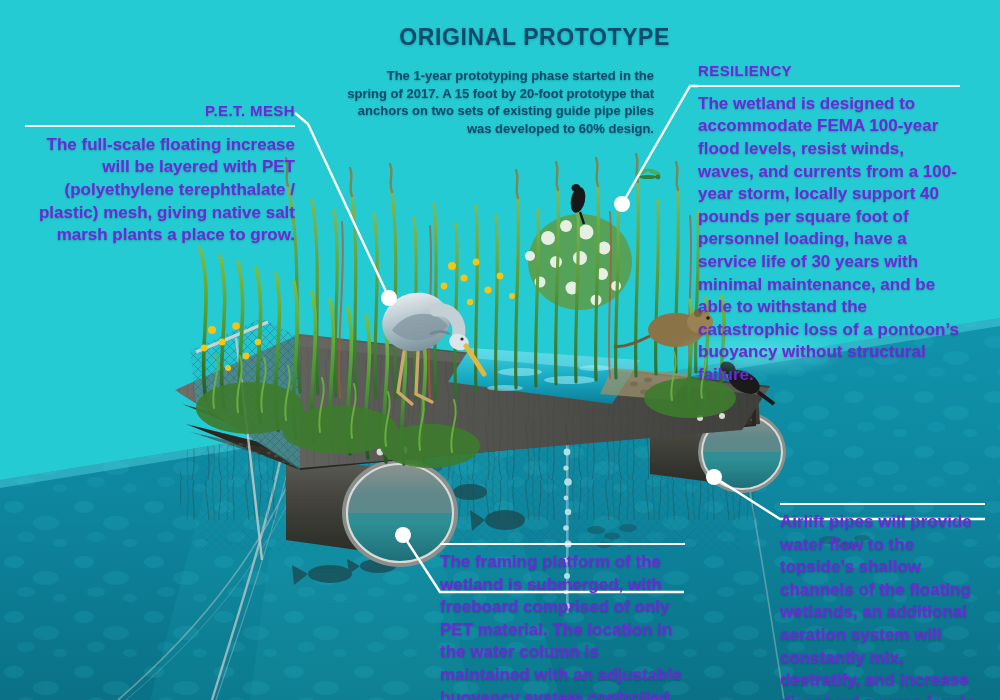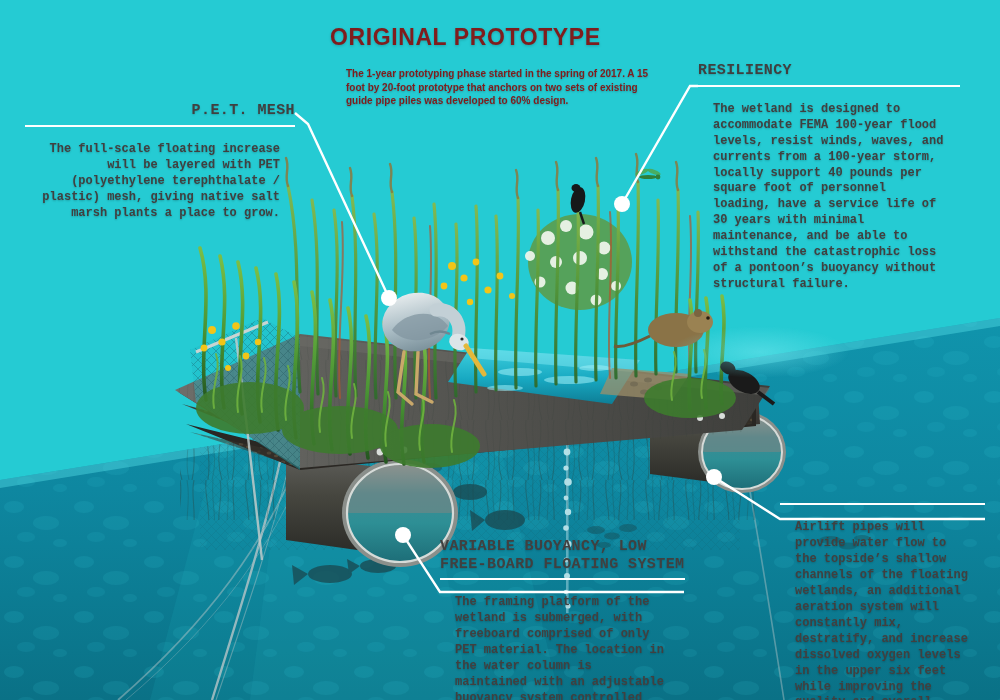--- a/index.html
+++ b/index.html
@@ -18,66 +18,65 @@
   }
   #scene-svg {
     position: absolute;
     inset: 0;
     width: 1000px;
     height: 700px;
   }
   .callout {
     position: absolute;
     z-index: 40;
-    color: #404040;
-    font-family: Liberation Mono, monospace;
+    color: #6d28d9;
   }
   .callout-heading {
     font-size: 15px;
     font-weight: bold;
     letter-spacing: 0.4px;
     line-height: 1.18;
     margin: 0;
     text-shadow: 0 1px 2px rgba(0,0,0,0.18);
   }
   .callout-rule {
     height: 2px;
     background: #ffffff;
     margin: 5px 0 6px 0;
     width: 100%;
   }
   .callout-body {
-    font-size: 12px;
+    font-size: 17px;
     font-weight: bold;
     line-height: 1.33;
-    margin: 15px;
+    margin: 0;
     text-shadow: 0 1px 2px rgba(0,0,0,0.22);
   }
   .align-right { text-align: right; }
   .align-left  { text-align: left;  }
 
   
   #title-block {
     position: absolute;
     left: 330px;
     top: 24px;
     width: 340px;
     z-index: 40;
-    text-align: left;
-    color: #7f1d1d;
+    text-align: right;
+    color: #0c4a6e;
   }
   #doc-title {
     font-size: 23px;
     font-weight: bold;
     letter-spacing: 0.6px;
     margin: 0 0 12px 0;
     text-shadow: 0 1px 3px rgba(0,0,0,0.2);
   }
   #doc-intro {
-    font-size: 10px;
+    font-size: 13px;
     font-weight: bold;
     line-height: 1.36;
     margin: 16px;
     text-shadow: 0 1px 2px rgba(0,0,0,0.22);
   }
 
   
   #callout-pet       { left: 25px;  top: 102px;  width: 270px; }
   #callout-resiliency{ left: 698px; top: 62px;  width: 262px; }
   #callout-buoyancy  { left: 440px; top: 538px; width: 245px; }
@@ -520,21 +519,20 @@
     <div class="callout-body">The full-scale floating increase will be layered with PET (polyethylene terephthalate / plastic) mesh, giving native salt marsh plants a place to grow.</div>
   </div>
 
   <div class="callout align-left" id="callout-resiliency">
     <div class="callout-heading">RESILIENCY</div>
     <div class="callout-rule"></div>
     <div class="callout-body">The wetland is designed to accommodate FEMA 100-year flood levels, resist winds, waves, and currents from a 100-year storm, locally support 40 pounds per square foot of personnel loading, have a service life of 30 years with minimal maintenance, and be able to withstand the catastrophic loss of a pontoon’s buoyancy without structural failure.</div>
   </div>
 
   <div class="callout align-left" id="callout-buoyancy">
-    <div class="callout-heading">VARIABLE BUOYANCY, LOW FREE-BOARD FLOATING SYSTEM</div>
     <div class="callout-rule"></div>
     <div class="callout-body">The framing platform of the wetland is submerged, with freeboard comprised of only PET material. The location in the water column is maintained with an adjustable buoyancy system controlled from the educational dock.</div>
   </div>
 
   <div class="callout align-left" id="callout-air">
     <div class="callout-rule"></div>
     <div class="callout-body">Airlift pipes will provide water flow to the topside’s shallow channels of the floating wetlands, an additional aeration system will constantly mix, destratify, and increase dissolved oxygen levels in the upper six feet while improving the quality and overall health of the water column below.</div>
   </div>
 
 </div>

